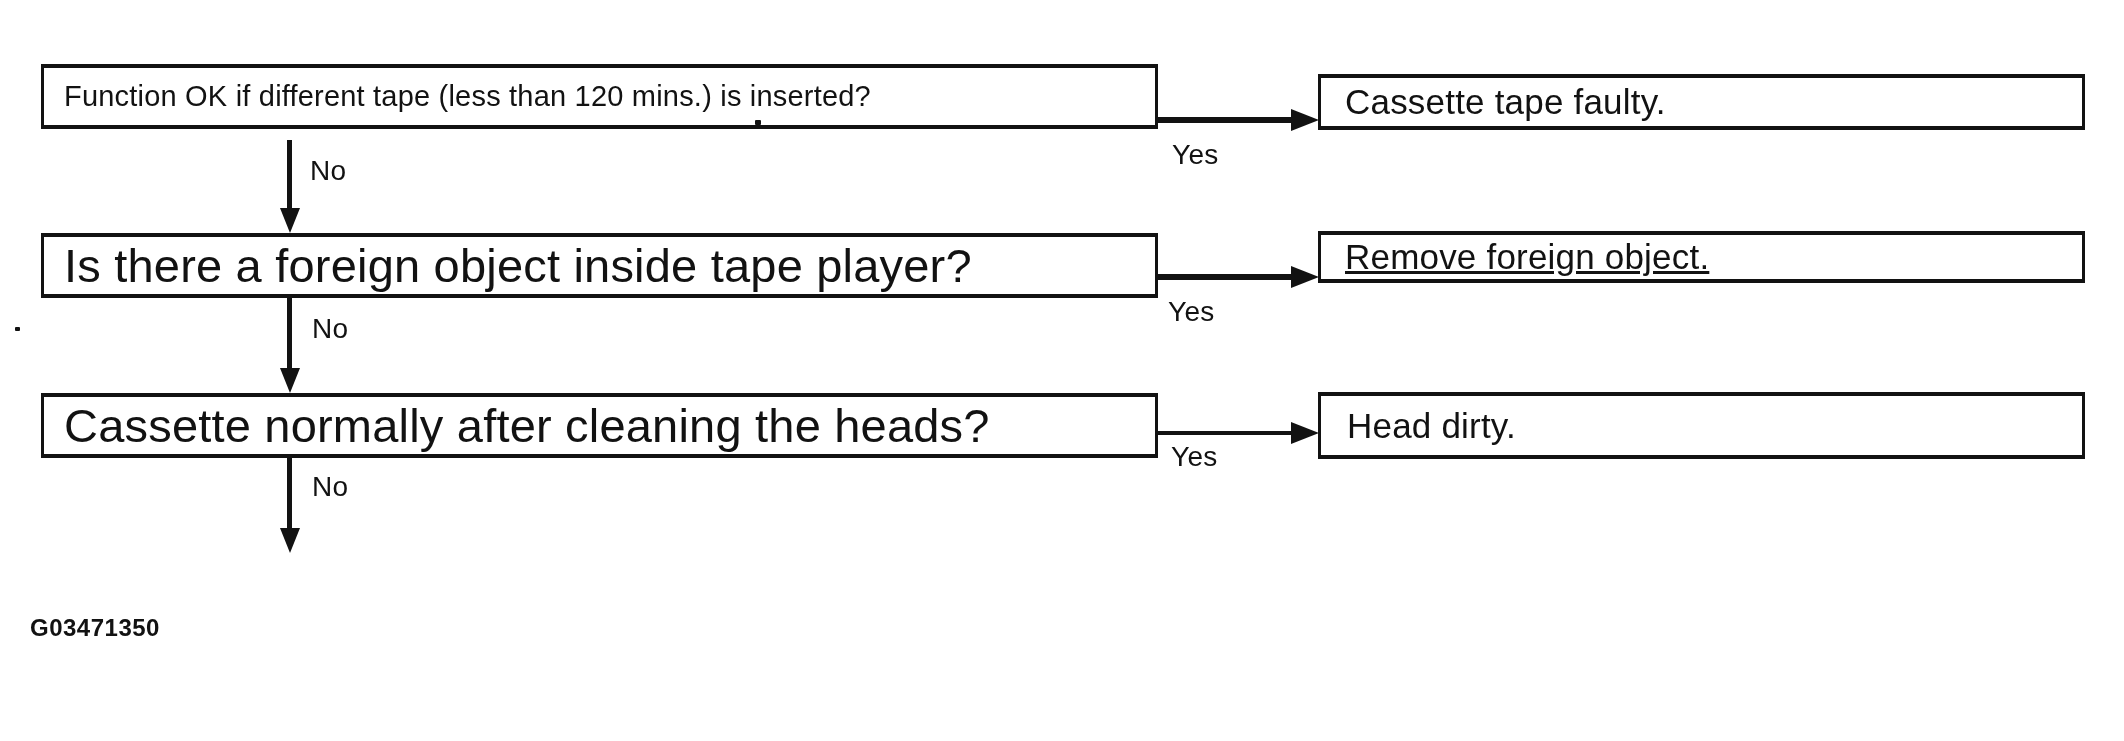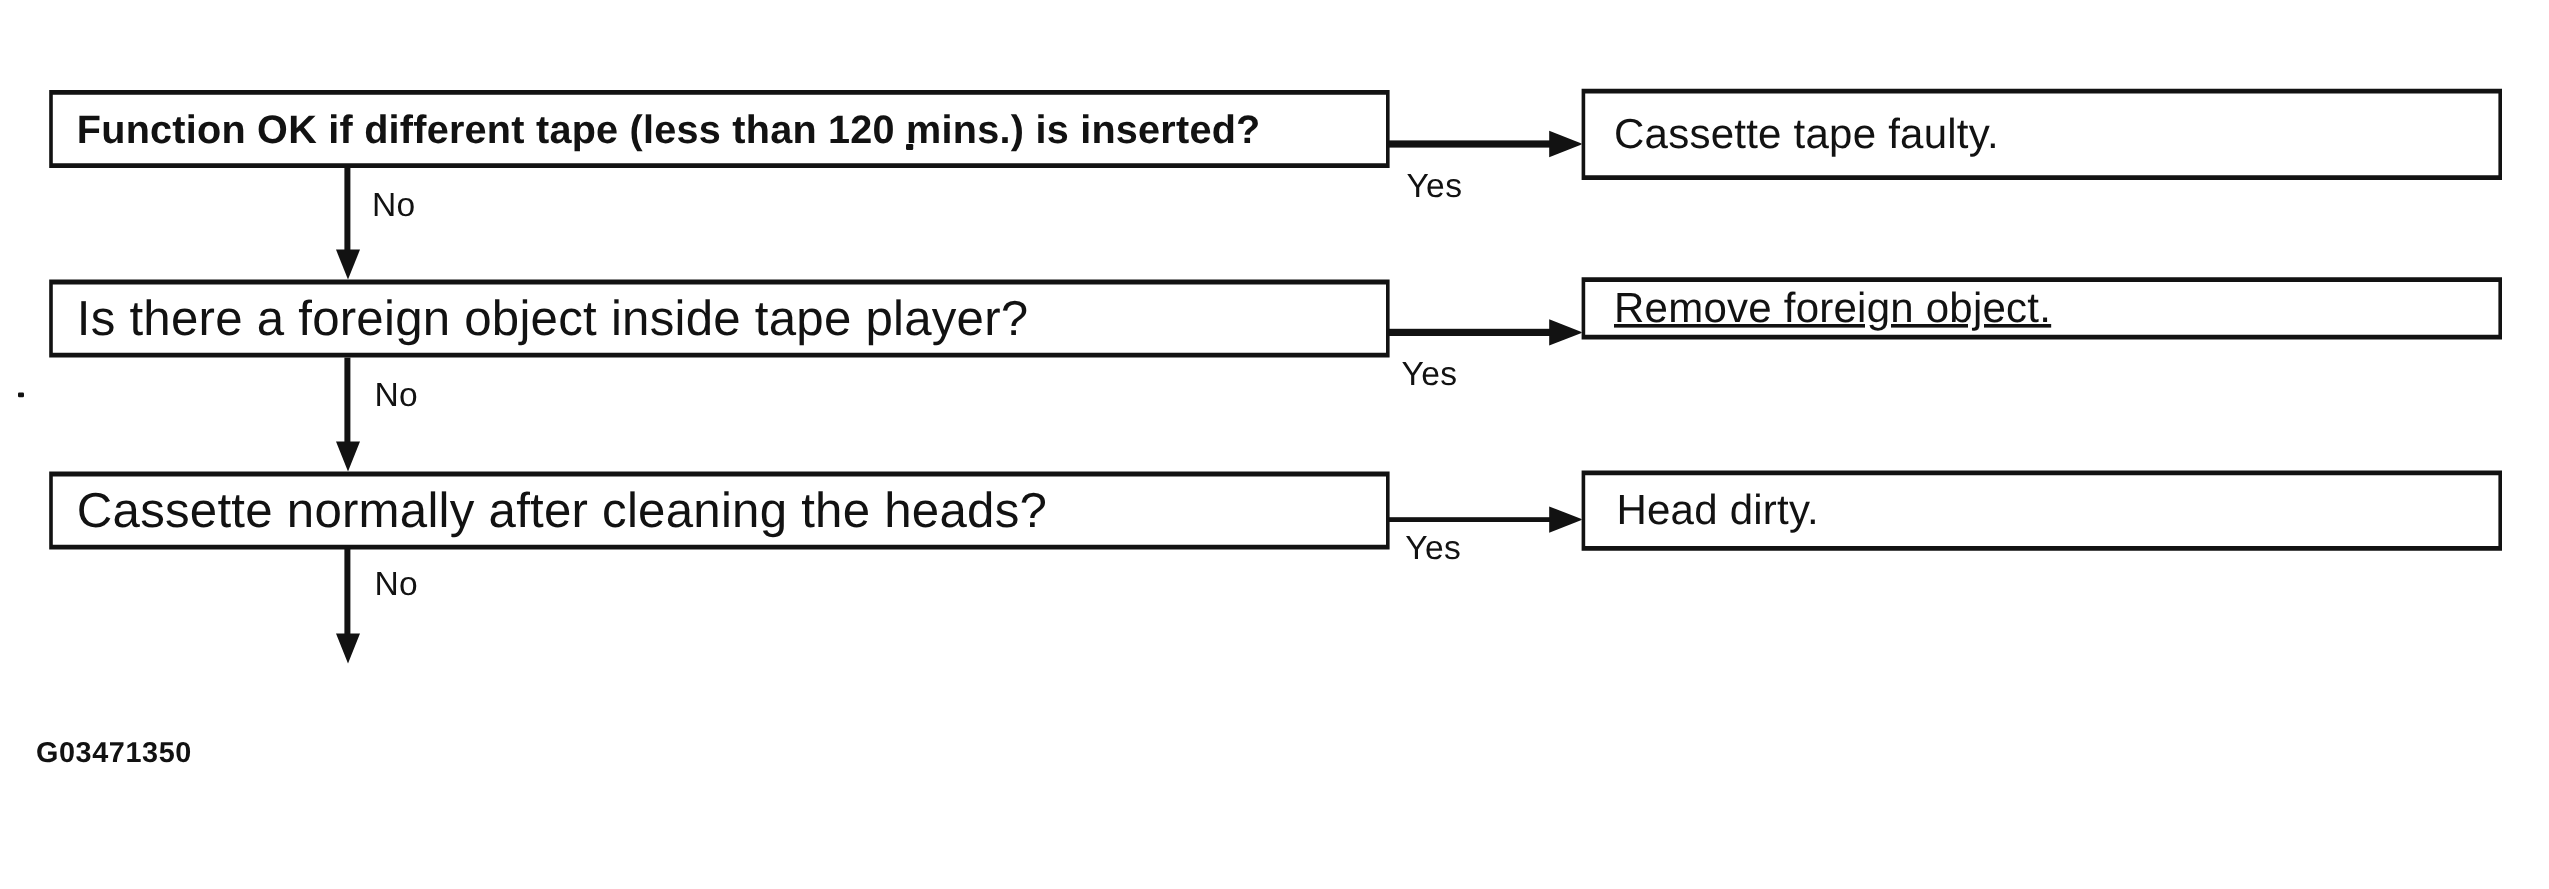--- a/index.html
+++ b/index.html
@@ -18,27 +18,27 @@
   
   .fc-box {
     position: absolute;
     border: 3px solid #121212;
     border-top-width: 4px;
     border-bottom-width: 4px;
     background: #ffffff;
     display: flex;
     align-items: center;
   }
-  .q-box { left: 41px; width: 1117px; height: 65px; padding-left: 20px; font-size: 41px; }
-  .q1 { top: 75px; font-size: 33px; font-weight: bold; }
+  .q-box { left: 41px; width: 1117px; height: 65px; padding-left: 20px; font-size: 47px; }
+  .q1 { top: 64px; font-size: 29px; }
   .q2 { top: 233px; }
   .q3 { top: 393px; }
   .final-box { left: 43px; top: 553px; width: 1116px; height: 67px; padding-left: 20px; font-size: 35px; }
   .a-box { left: 1318px; width: 767px; padding-left: 24px; font-size: 35px; }
-  .a1 { top: 74px;  height: 76px; }
+  .a1 { top: 74px;  height: 56px; }
   .a2 { top: 231px; height: 52px; text-decoration: underline; }
   .a3 { top: 392px; height: 67px; padding-left: 26px; }
   .fc-box span { letter-spacing: 0.2px; white-space: nowrap; }
 
   
   .h-shaft {
     position: absolute;
     left: 1157px;
     width: 138px;
     background: #121212;

